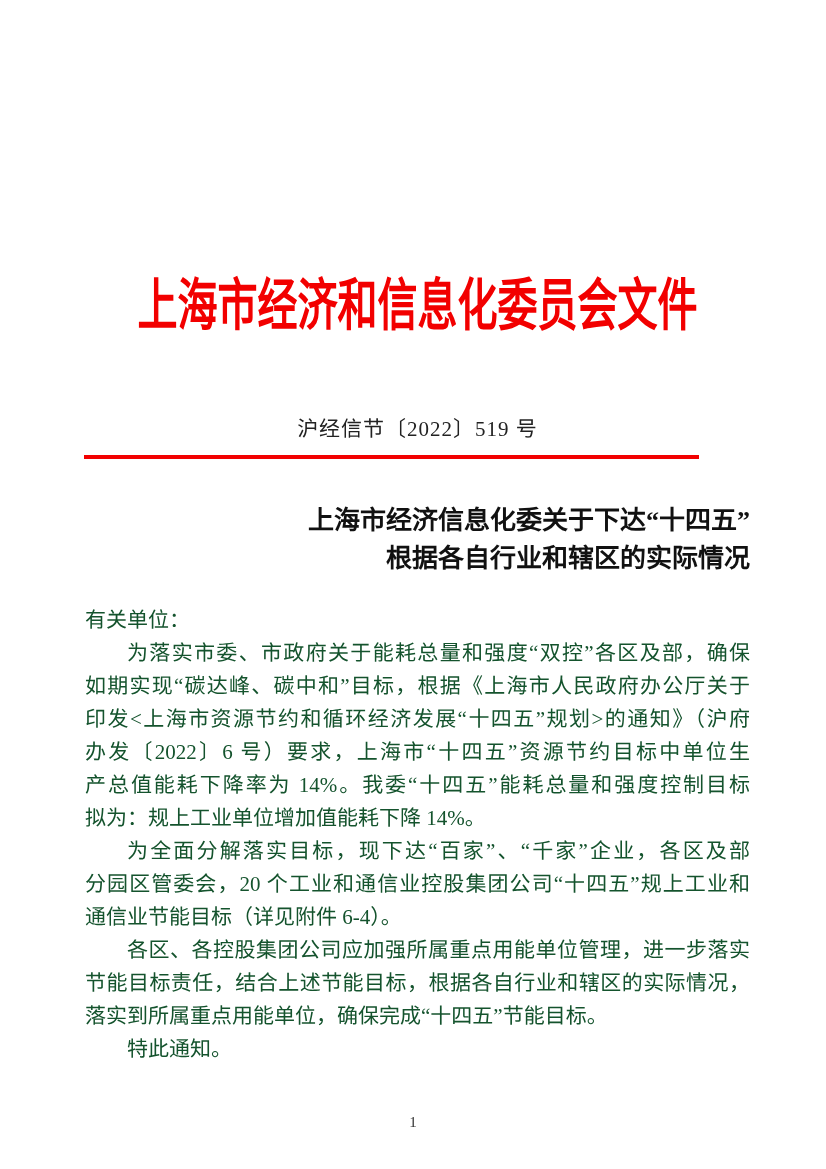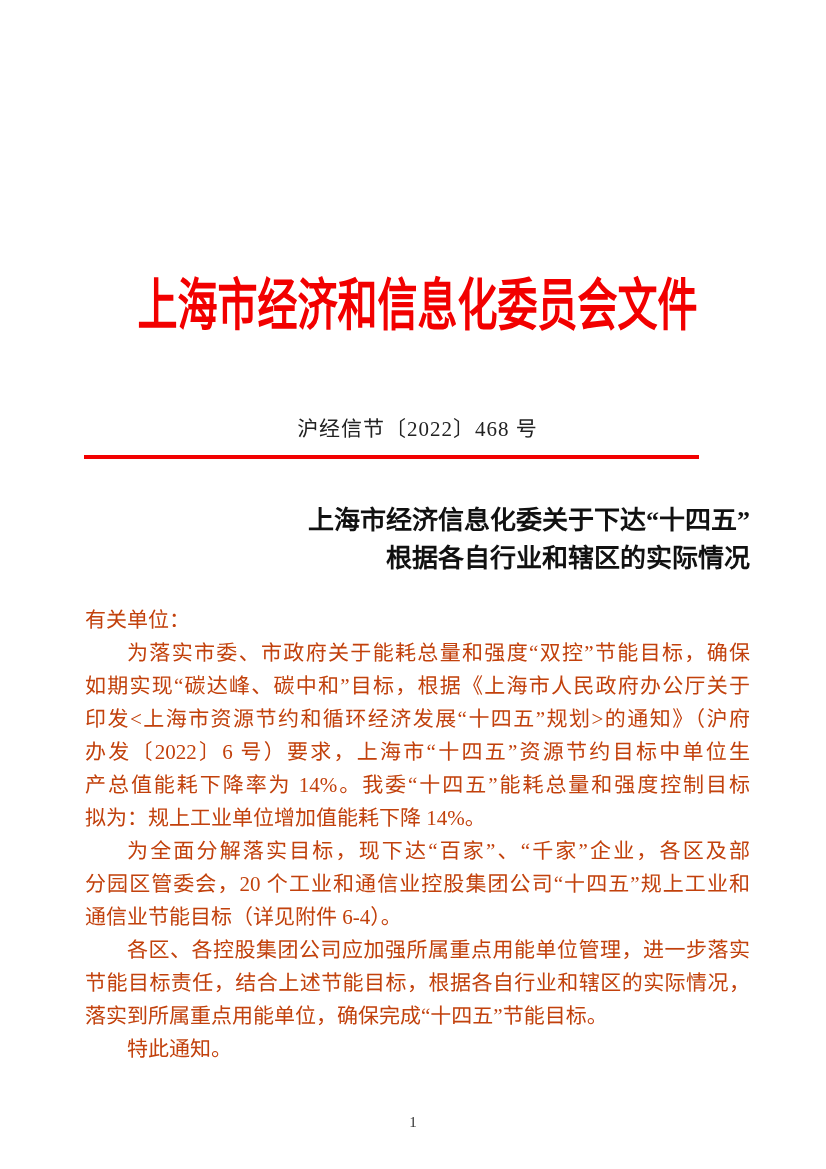--- a/index.html
+++ b/index.html
@@ -71,21 +71,21 @@
     line-height: 38px;
     color: #111111;
   }
   
   .body-block {
     position: absolute;
     top: 572px;
     left: 85px;
     width: 665px;
     font-size: 21px;
-    color: #c2410c;
+    color: #14532d;
   }
   .line {
     height: 33px;
     line-height: 33px;
     white-space: nowrap;
     text-align: left;
   }
   .line.fill {
     white-space: normal;
     text-align: justify;
@@ -110,32 +110,32 @@
 </style>
 </head>
 <body>
 
 <div class="page">
 
   <div class="red-header">
     <span class="stretch">上海市经济和信息化委员会文件</span>
   </div>
 
-  <div class="doc-number">沪经信节〔2022〕468 号</div>
+  <div class="doc-number">沪经信节〔2022〕519 号</div>
 
   <div class="red-line"></div>
 
   <div class="doc-title">
     <div>上海市经济信息化委关于下达“十四五”</div>
     <div>根据各自行业和辖区的实际情况</div>
   </div>
 
   <div class="body-block">
     <div class="line">有关单位：</div>
-    <div class="line fill indent">为落实市委、市政府关于能耗总量和强度“双控”节能目标，确保</div>
+    <div class="line fill indent">为落实市委、市政府关于能耗总量和强度“双控”各区及部，确保</div>
     <div class="line fill">如期实现“碳达峰、碳中和”目标，根据《上海市人民政府办公厅关于</div>
     <div class="line fill">印发&lt;上海市资源节约和循环经济发展“十四五”规划&gt;的通知》（沪府</div>
     <div class="line fill">办发〔2022〕6 号）要求，上海市“十四五”资源节约目标中单位生</div>
     <div class="line fill">产总值能耗下降率为 14%。我委“十四五”能耗总量和强度控制目标</div>
     <div class="line">拟为：规上工业单位增加值能耗下降 14%。</div>
     <div class="line fill indent">为全面分解落实目标，现下达“百家”、“千家”企业，各区及部</div>
     <div class="line fill">分园区管委会，20 个工业和通信业控股集团公司“十四五”规上工业和</div>
     <div class="line">通信业节能目标（详见附件 6-4）。</div>
     <div class="line fill indent">各区、各控股集团公司应加强所属重点用能单位管理，进一步落实</div>
     <div class="line fill">节能目标责任，结合上述节能目标，根据各自行业和辖区的实际情况，</div>

